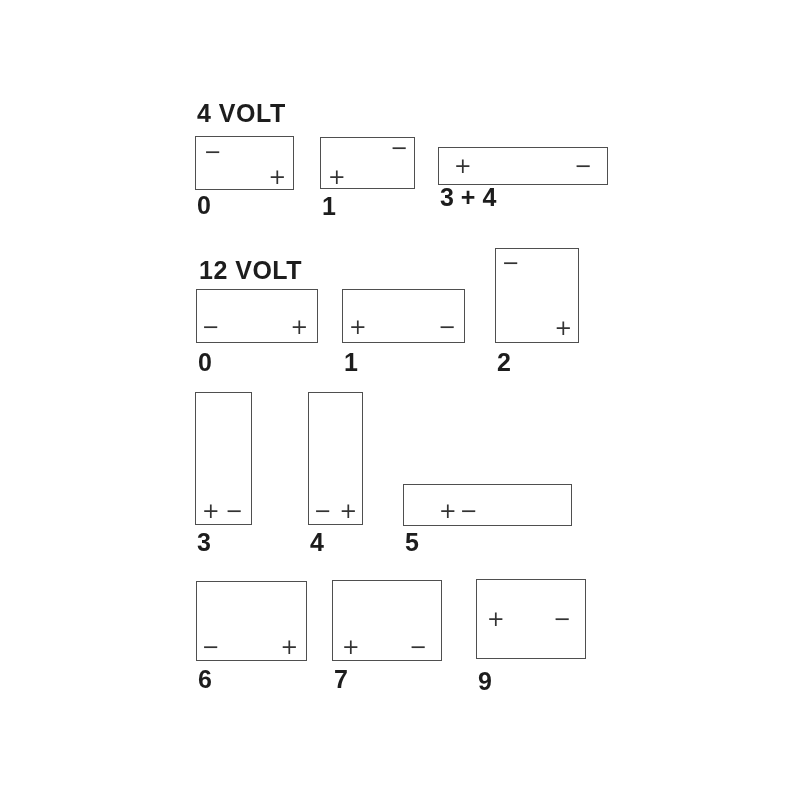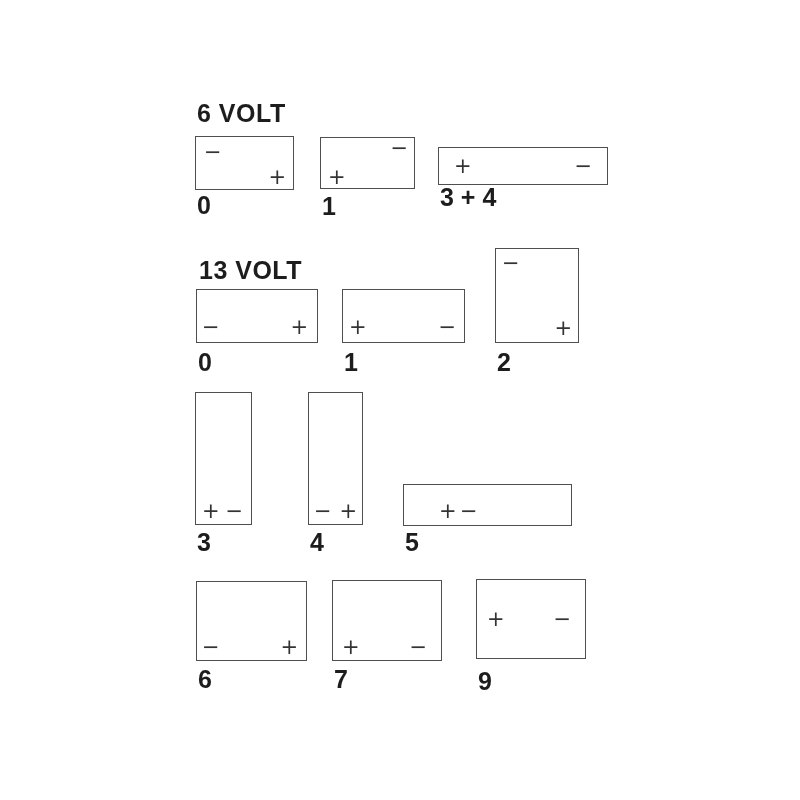--- a/index.html
+++ b/index.html
@@ -50,41 +50,41 @@
     color:var(--text);
     line-height:26px;
     white-space:nowrap;
   }
 </style>
 </head>
 <body>
 
 <div class="canvas">
 
-  <div class="section-title" style="left:197px;top:100px;">6 VOLT</div>
+  <div class="section-title" style="left:197px;top:100px;">4 VOLT</div>
 
   <div class="battery" style="left:195px;top:136px;width:99px;height:54px;">
     <span class="sign" style="left:8px;top:5px;">−</span>
     <span class="sign" style="right:7px;bottom:1px;">+</span>
     <div class="blabel" style="margin-top:3px;">0</div>
   </div>
 
   <div class="battery" style="left:320px;top:137px;width:95px;height:52px;">
     <span class="sign" style="right:6px;top:0px;">−</span>
     <span class="sign" style="left:7px;bottom:0px;">+</span>
     <div class="blabel" style="margin-top:5px;">1</div>
   </div>
 
   <div class="battery" style="left:438px;top:147px;width:170px;height:38px;">
     <span class="sign v-center" style="left:15px;">+</span>
     <span class="sign v-center" style="right:15px;">−</span>
     <div class="blabel" style="">3 + 4</div>
   </div>
 
-  <div class="section-title" style="left:199px;top:257px;">13 VOLT</div>
+  <div class="section-title" style="left:199px;top:257px;">12 VOLT</div>
 
   <div class="battery" style="left:196px;top:289px;width:122px;height:54px;">
     <span class="sign" style="left:5px;bottom:4px;">−</span>
     <span class="sign" style="right:9px;bottom:4px;">+</span>
     <div class="blabel" style="margin-top:7px;">0</div>
   </div>
 
   <div class="battery" style="left:342px;top:289px;width:123px;height:54px;">
     <span class="sign" style="left:6px;bottom:4px;">+</span>
     <span class="sign" style="right:8px;bottom:4px;">−</span>

